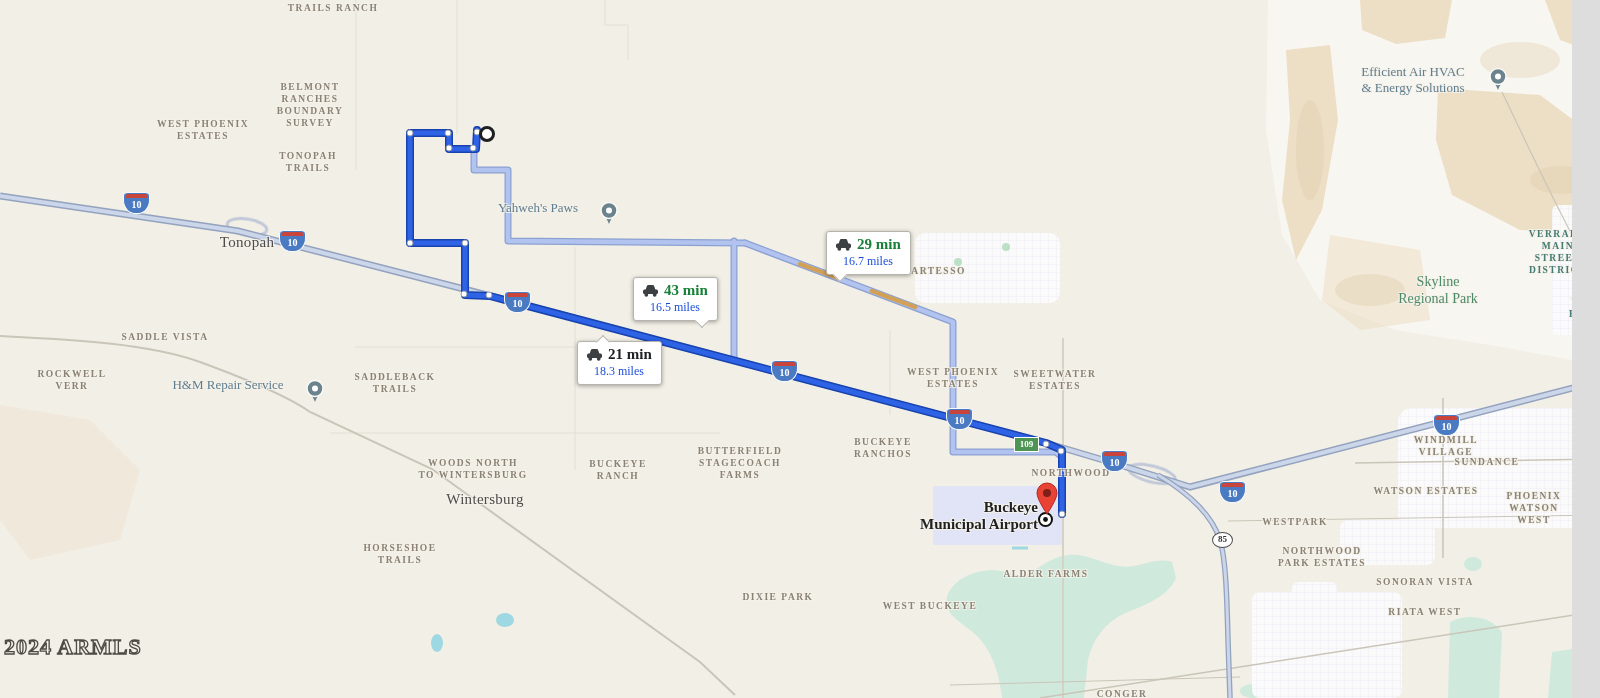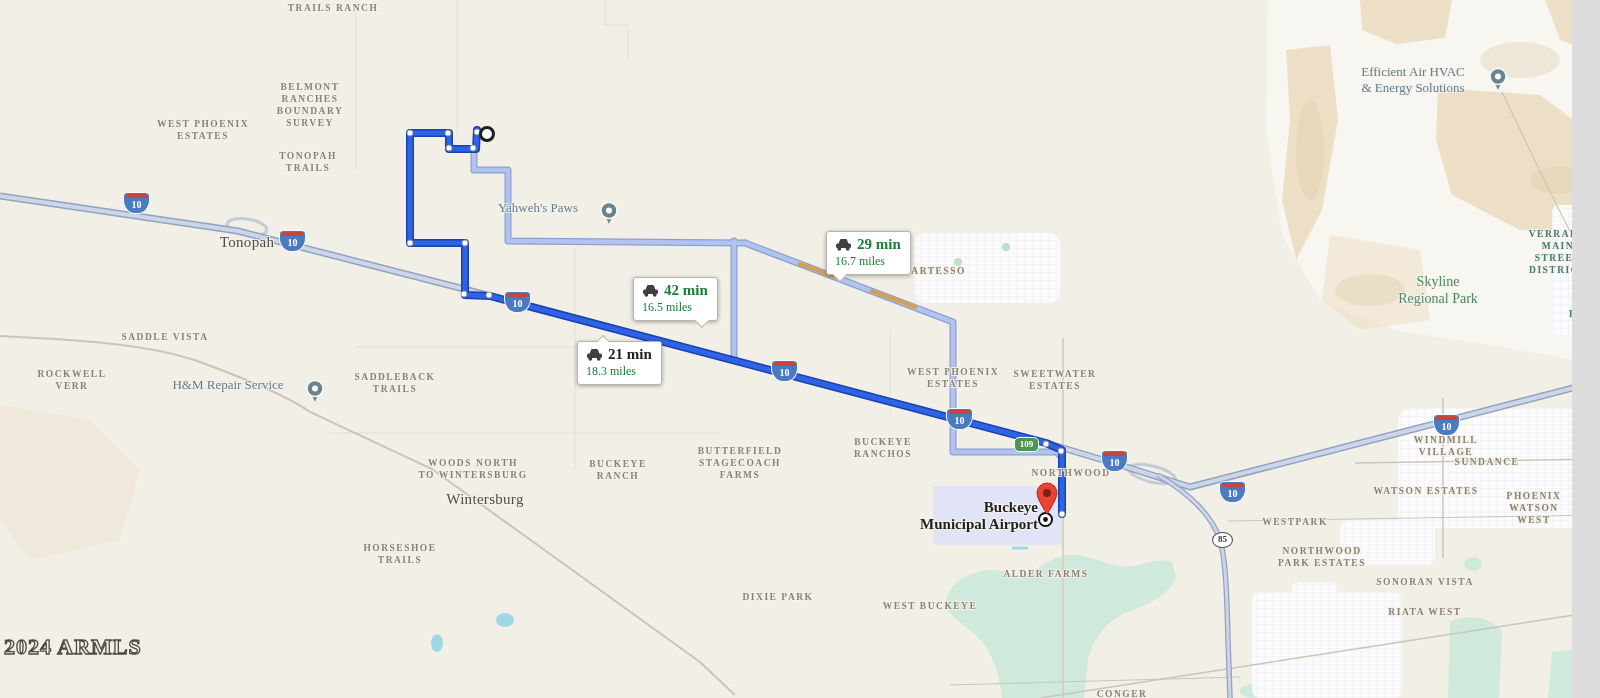--- a/index.html
+++ b/index.html
@@ -15,31 +15,31 @@
   .park{font-size:14px;color:#4d8a68;line-height:1.2;}
   .dest-label{position:absolute;font-size:15px;font-weight:700;color:#1f2023;line-height:1.15;
        text-align:right;white-space:pre-line;
        text-shadow:-1px -1px 0 rgba(244,241,233,.95),1px -1px 0 rgba(244,241,233,.95),
                    -1px 1px 0 rgba(244,241,233,.95),1px 1px 0 rgba(244,241,233,.95);}
   .bubble{position:absolute;background:#fff;border:1px solid #b7b4ae;border-radius:3px;
        box-shadow:0 1px 4px rgba(0,0,0,.35);padding:4px 9px 5px 8px;z-index:30;}
   .bubble .row{display:flex;align-items:center;gap:5px;}
   .bubble .time{font-size:15px;font-weight:700;white-space:nowrap;}
   .t-green{color:#188038;} .t-black{color:#202124;}
-  .bubble .dist{font-size:12px;color:#15803d;margin-top:1px;white-space:nowrap;}
+  .bubble .dist{font-size:12px;color:#1d4ed8;margin-top:1px;white-space:nowrap;text-align:center;}
   .ptr{position:absolute;width:9px;height:9px;background:#fff;}
   .ptr-top{top:-5.5px;left:20px;border-top:1px solid #b7b4ae;border-left:1px solid #b7b4ae;transform:rotate(45deg);}
   .ptr-bl{bottom:-5.5px;left:8px;border-bottom:1px solid #b7b4ae;border-left:1px solid #b7b4ae;transform:rotate(-45deg);}
   .ptr-br{bottom:-5.5px;right:10px;border-bottom:1px solid #b7b4ae;border-right:1px solid #b7b4ae;transform:rotate(45deg);}
   .i10{position:absolute;width:27px;height:22px;background:#4a7ac2;border:1px solid #fafafa;
        border-radius:5px 5px 12px 12px/4px 4px 14px 14px;box-sizing:border-box;color:#fff;
        font-size:10px;font-weight:700;text-align:center;line-height:24px;z-index:20;}
   .i10::before{content:"";position:absolute;top:1px;left:2px;right:2px;height:4px;background:#c9453c;border-radius:2px 2px 0 0;}
   .green-shield{position:absolute;width:25px;height:15px;background:#4e9455;border:1px solid #fff;
-       border-radius:5px;box-sizing:border-box;color:#fff;font-size:9px;font-weight:700;
+       border-radius:0;box-sizing:border-box;color:#fff;font-size:9px;font-weight:700;
        text-align:center;line-height:13px;z-index:20;}
   .oval-shield{position:absolute;width:21px;height:16px;background:#fff;border:1.5px solid #4c4c4c;
        border-radius:50%;box-sizing:border-box;color:#333;font-size:9px;font-weight:700;
        text-align:center;line-height:12px;z-index:20;}
   .start-pin{position:absolute;left:479px;top:126px;width:10px;height:10px;border:3px solid #1f1f1f;
        background:#fff;border-radius:50%;z-index:25;}
   .pin{position:absolute;z-index:25;}
   .watermark{position:absolute;left:4px;top:634px;font-size:22px;font-weight:700;letter-spacing:1px;
        color:rgba(255,255,255,0.12);-webkit-text-stroke:1.3px rgba(48,45,38,0.85);z-index:40;}
 </style>
@@ -288,21 +288,21 @@
 
   <div class="bubble" style="left:633px;top:277px">
     <div class="ptr ptr-br"></div>
     <div class="row">
       <svg width="17" height="13">
         <path d="M3.5,6 L5,1.8 A1.3,1.3 0 0 1 6.2,1 h4.6 A1.3,1.3 0 0 1 12,1.8 L13.5,6 Z" fill="#3c4043"></path>
         <rect x="1" y="5.5" width="15" height="4.5" rx="1.5" fill="#3c4043"></rect>
         <circle cx="4.3" cy="10.8" r="1.9" fill="#3c4043"></circle>
         <circle cx="12.7" cy="10.8" r="1.9" fill="#3c4043"></circle>
       </svg>
-      <span class="time t-green">42 min</span>
+      <span class="time t-green">43 min</span>
     </div>
     <div class="dist">16.5 miles</div>
   </div>
 
   <div class="bubble" style="left:826px;top:231px">
     <div class="ptr ptr-bl"></div>
     <div class="row">
       <svg width="17" height="13">
         <path d="M3.5,6 L5,1.8 A1.3,1.3 0 0 1 6.2,1 h4.6 A1.3,1.3 0 0 1 12,1.8 L13.5,6 Z" fill="#3c4043"></path>
         <rect x="1" y="5.5" width="15" height="4.5" rx="1.5" fill="#3c4043"></rect>

